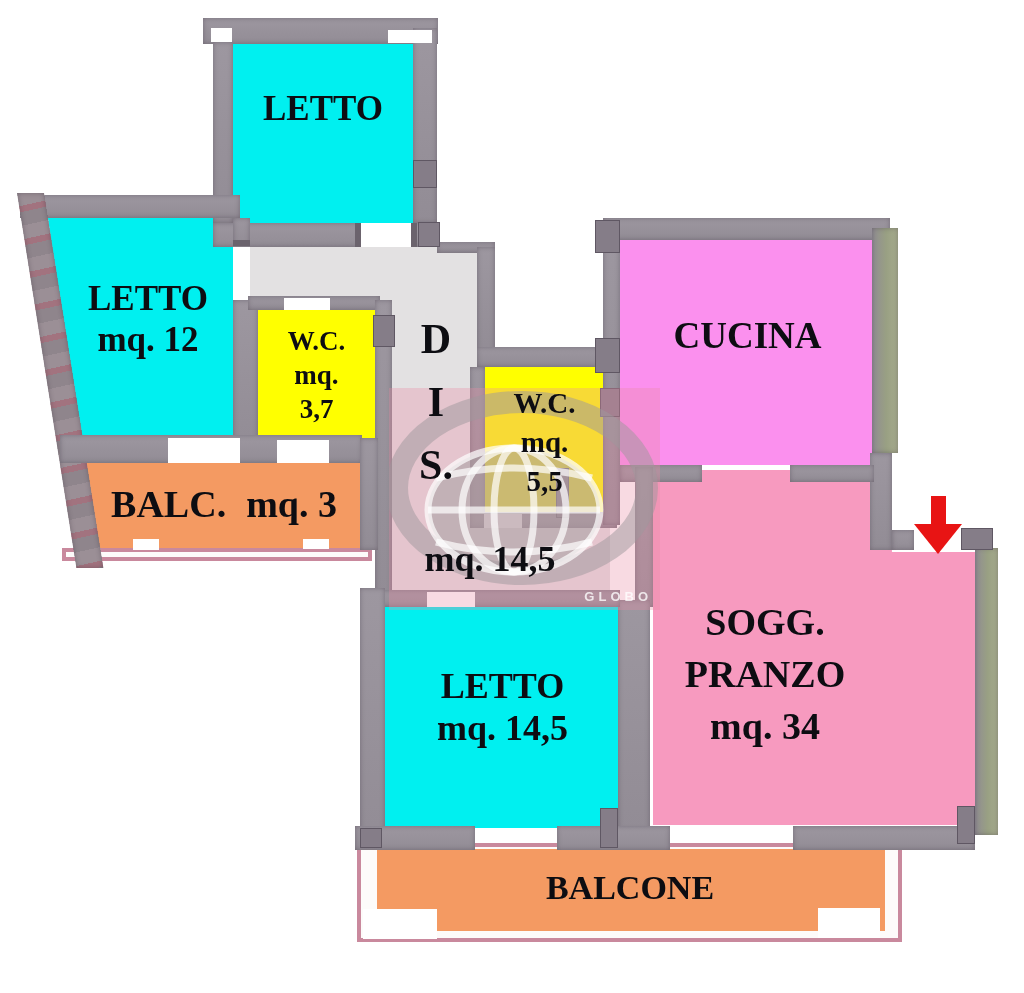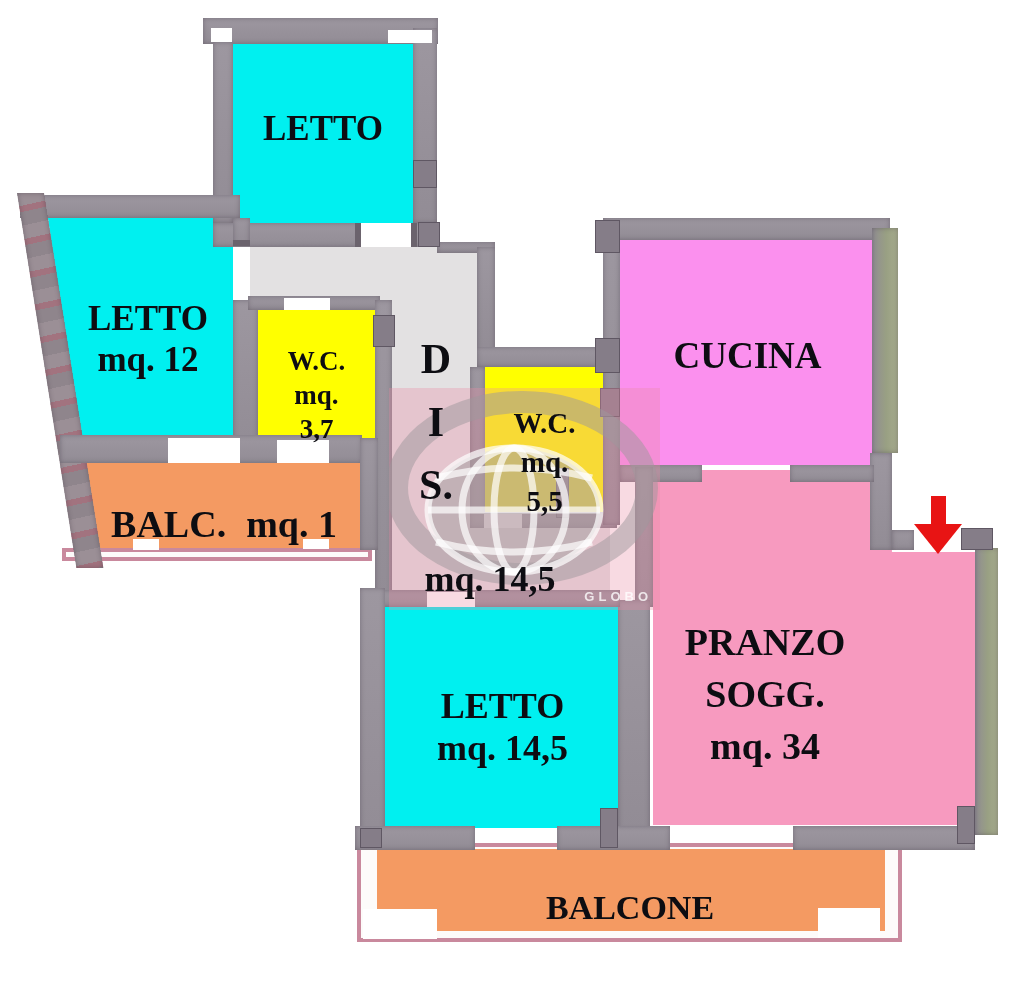--- a/index.html
+++ b/index.html
@@ -10,21 +10,21 @@
      box-shadow:inset 0 0 5px rgba(55,45,58,.38);}
   .w.green{background:linear-gradient(90deg,#908c93 0%,#99a083 55%,#a7ac8e 100%);}
   .pillar{position:absolute;z-index:3;background:#857d88;border:1px solid #5f5763;box-sizing:border-box;}
   .gap{position:absolute;z-index:3;background:#ffffff;}
   .jamb{position:absolute;z-index:4;background:#6b636d;}
   .slant{position:absolute;z-index:2;transform:skewX(9deg);transform-origin:top left;
      background:repeating-linear-gradient(168deg,#9b8f96 0 13px,#a2737f 13px 19px,#8f858c 19px 32px);
      box-shadow:inset 0 0 5px rgba(55,45,58,.4);}
   .rail{position:absolute;z-index:1;background:#fdfbfa;border:4px solid #c9899d;box-sizing:border-box;}
   .notch{position:absolute;z-index:3;background:#ffffff;}
-  .label{position:absolute;z-index:6;color:#0d0d12;font-weight:bold;text-align:center;line-height:1.18;margin-top:20px;}
+  .label{position:absolute;z-index:6;color:#0d0d12;font-weight:bold;text-align:center;line-height:1.18;}
   #watermark{position:absolute;z-index:5;}
   #watermark .wm-text{position:absolute;right:8px;bottom:6px;z-index:2;
      font-family:"Liberation Sans","DejaVu Sans",sans-serif;font-weight:bold;font-size:13px;
      letter-spacing:4px;color:rgba(255,255,255,0.78);}
   #arrow-shaft{position:absolute;z-index:7;}
   #arrow-head{position:absolute;z-index:7;width:0;height:0;
      border-left:24px solid transparent;border-right:24px solid transparent;}
 </style>
 </head>
 <body>
@@ -140,21 +140,21 @@
   </div>
 
   <div class="label" style="left:258px;top:325px;width:117px;font-size:27px;line-height:1.25;">
     <div>W.C.</div>
     <div>mq.</div>
     <div>3,7</div>
   </div>
 
   <div class="label" style="left:90px;top:482px;width:268px;font-size:38px;display:flex;justify-content:center;gap:20px;">
     <span>BALC.</span>
-    <span>mq. 1</span>
+    <span>mq. 3</span>
   </div>
 
   <div class="label" style="left:405px;top:308px;width:62px;font-size:42px;line-height:63px;">
     <div>D</div>
     <div>I</div>
     <div>S.</div>
   </div>
   <div class="label" style="left:395px;top:538px;width:190px;font-size:36px;">
     <div>mq. 14,5</div>
   </div>
@@ -163,22 +163,22 @@
     <div>W.C.</div>
     <div>mq.</div>
     <div>5,5</div>
   </div>
 
   <div class="label" style="left:630px;top:312px;width:235px;font-size:37px;line-height:1.3;text-align:center;">
     <div>CUCINA</div>
   </div>
 
   <div class="label" style="left:640px;top:596px;width:250px;font-size:38px;line-height:52px;">
+    <div>SOGG.</div>
     <div>PRANZO</div>
-    <div>SOGG.</div>
     <div>mq. 34</div>
   </div>
 
   <div class="label" style="left:390px;top:665px;width:225px;font-size:36px;">
     <div>LETTO</div>
     <div>mq. 14,5</div>
   </div>
 
   <div class="label" style="left:420px;top:868px;width:420px;font-size:34px;">
     <div>BALCONE</div>

